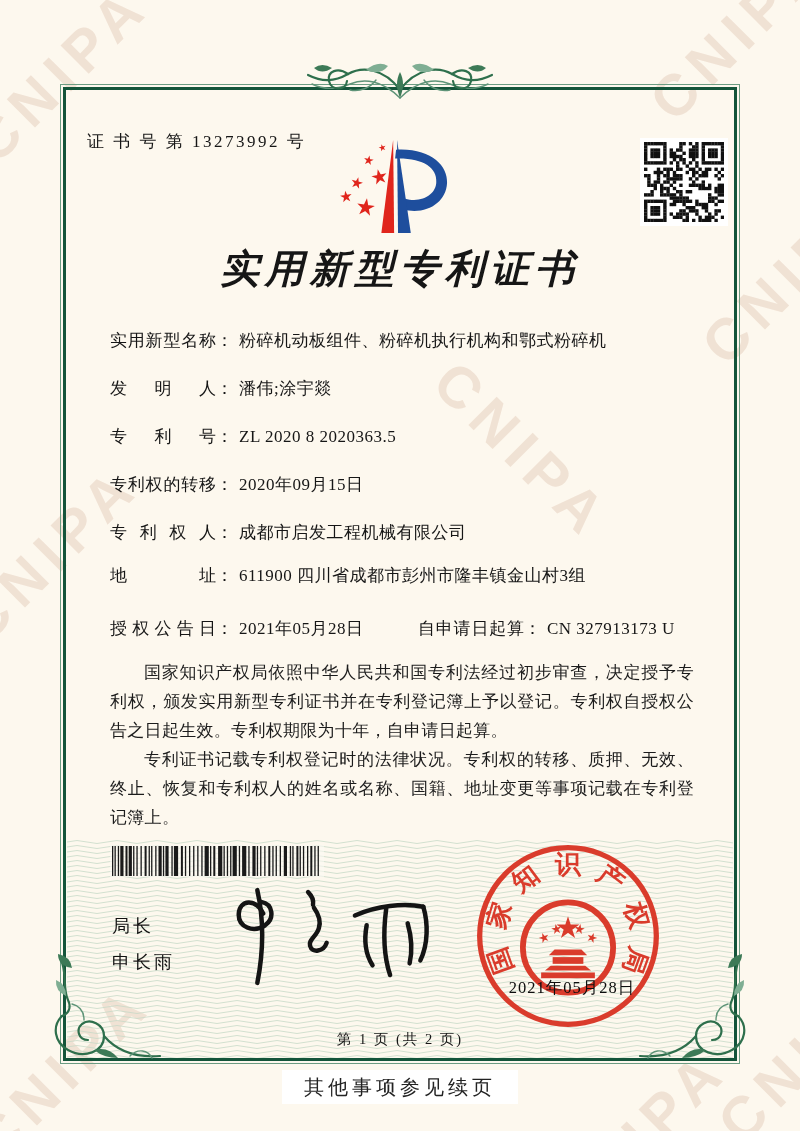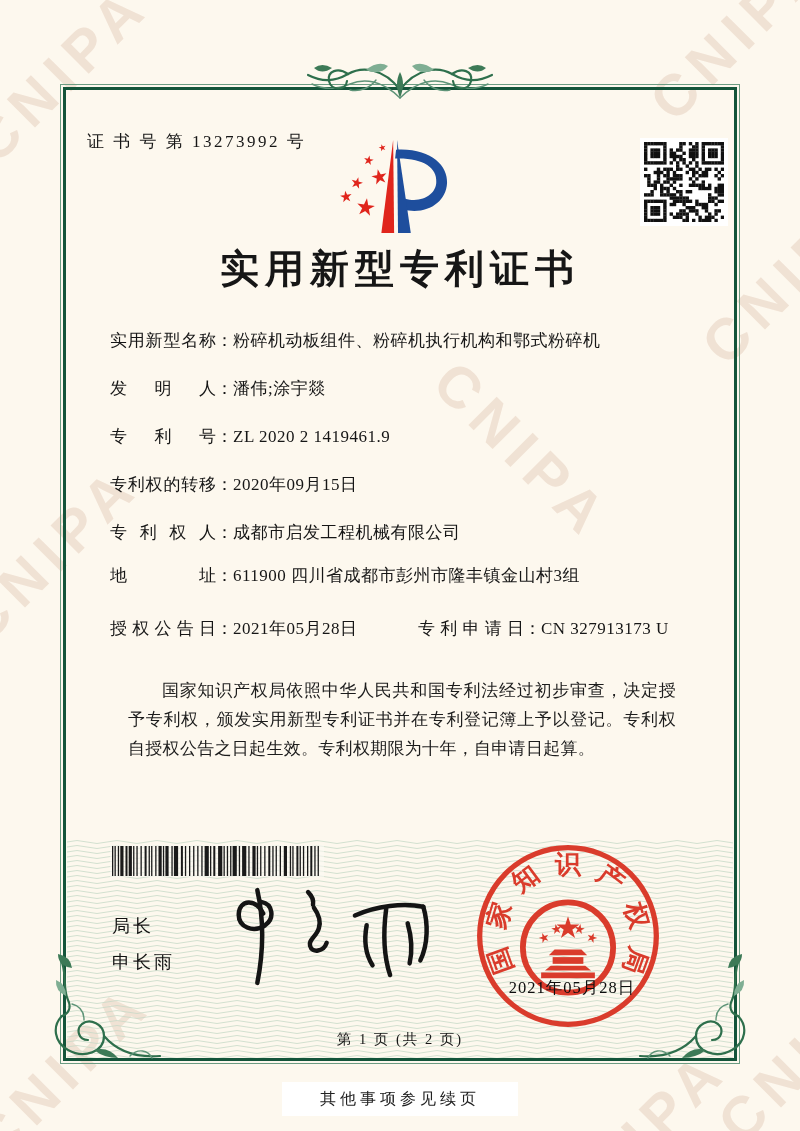--- a/index.html
+++ b/index.html
@@ -34,53 +34,53 @@
   .orn-stroke.thin{stroke-width:1.4;stroke:#5f9478;}
   .orn-fill{fill:#3d7a57;}
   .orn-fill.lt{fill:#7fae93;}
   
   .cert-no{position:absolute;left:87px;top:130px;font-size:17px;letter-spacing:2.5px;z-index:4;}
   .logo{position:absolute;left:336px;top:136px;z-index:4;}
   .qr{position:absolute;left:640px;top:138px;width:88px;height:88px;background:#ffffff;z-index:4;}
   .qr svg{position:absolute;left:4px;top:4px;}
   .title{
     position:absolute;left:60px;top:242px;width:680px;
-    text-align:center;font-size:39px;font-weight:bold;letter-spacing:6px;z-index:4;
+    text-align:center;font-size:39px;font-weight:bold;letter-spacing:6px;z-index:4;font-style:italic;
   }
   
   .field-row{position:absolute;left:110px;font-size:17px;z-index:4;white-space:nowrap;}
   .field-label{display:inline-block;width:106px;text-align:justify;text-align-last:justify;}
   .field-colon{display:inline-block;}
-  .field-value{display:inline-block;letter-spacing:0.5px;}
+  .field-value{display:inline-block;margin-left:6px;letter-spacing:0.5px;}
   .r0{top:329px}.r1{top:377px}.r2{top:425px}.r3{top:473px}
   .r4{top:521px}.r5{top:564px}.r6{top:617px}
   .grant-no{left:418px;top:617px;}
   
   .legal{
     position:absolute;left:110px;top:658px;width:584px;z-index:4;
     font-size:17px;line-height:29px;text-align:justify;letter-spacing:0.3px;color:#1c1c1c;
   }
-  .legal p{margin:18px;text-indent:2em;}
+  .legal p{margin:0;text-indent:2em;}
   
   .barcode{position:absolute;left:110px;top:845px;width:214px;height:32px;z-index:4;background:rgba(252,250,244,0.6);}
   .signer{position:absolute;left:112px;z-index:4;font-family:Liberation Serif, serif;
           font-size:18px;letter-spacing:3px;color:#111;}
   .signer.role{top:914px;}
   .signer.name{top:950px;}
   .signature{position:absolute;left:230px;top:884px;z-index:4;}
   .sig-stroke{fill:none;stroke:#141414;stroke-width:4.6;stroke-linecap:round;stroke-linejoin:round;}
   .seal{position:absolute;left:472px;top:840px;z-index:5;opacity:0.95;}
   .seal-char{font-size:27px;font-weight:bold;fill:#d93222;text-anchor:middle;dominant-baseline:middle;
              font-family:"Liberation Serif", serif;}
   .seal-date{position:absolute;left:494px;top:977px;width:156px;text-align:center;
              font-size:16.5px;letter-spacing:1px;color:#0d0d0d;z-index:6;}
   .page-info{position:absolute;left:60px;top:1030px;width:680px;text-align:center;
              font-size:14.5px;letter-spacing:2px;z-index:4;}
   .continuation{position:absolute;left:282px;top:1070px;width:236px;height:34px;background:#ffffff;
-                text-align:center;line-height:34px;font-size:16px;letter-spacing:4px;z-index:4;color:#222;margin-top:12px;}
+                text-align:center;line-height:34px;font-size:20px;letter-spacing:4px;z-index:4;color:#222;}
 </style>
 </head>
 <body>
 
 <div class="wm" style="left:-42px;top:128px;transform:rotate(-45deg);">CNIPA</div>
 <div class="wm" style="left:636px;top:86px;transform:rotate(-45deg);">CNIPA</div>
 <div class="wm" style="left:688px;top:330px;transform:rotate(-45deg);">CNIPA</div>
 <div class="wm" style="left:-52px;top:608px;transform:rotate(-45deg);">CNIPA</div>
 <div class="wm" style="left:468px;top:348px;transform:rotate(45deg);">CNIPA</div>
 <div class="wm" style="left:-40px;top:1126px;transform:rotate(-45deg);">CNIPA</div>
@@ -515,40 +515,41 @@
 
 <div class="title">实用新型专利证书</div>
 
 <div class="field-row r0">
   <span class="field-label">实用新型名称</span><span class="field-colon">：</span><span class="field-value">粉碎机动板组件、粉碎机执行机构和鄂式粉碎机</span>
 </div>
 <div class="field-row r1">
   <span class="field-label">发明人</span><span class="field-colon">：</span><span class="field-value">潘伟;涂宇燚</span>
 </div>
 <div class="field-row r2">
-  <span class="field-label">专利号</span><span class="field-colon">：</span><span class="field-value">ZL 2020 2 1419461.9</span>
+  <span class="field-label">专利号</span><span class="field-colon">：</span><span class="field-value">ZL 2020 8 2020363.5</span>
 </div>
 <div class="field-row r3">
   <span class="field-label">专利权的转移</span><span class="field-colon">：</span><span class="field-value">2020年09月15日</span>
 </div>
 <div class="field-row r4">
   <span class="field-label">专利权人</span><span class="field-colon">：</span><span class="field-value">成都市启发工程机械有限公司</span>
 </div>
 <div class="field-row r5">
   <span class="field-label">地址</span><span class="field-colon">：</span><span class="field-value">611900 四川省成都市彭州市隆丰镇金山村3组</span>
 </div>
 <div class="field-row r6">
   <span class="field-label">授权公告日</span><span class="field-colon">：</span><span class="field-value">2021年05月28日</span>
 </div>
 <div class="field-row grant-no">
-  <span class="field-label">专利申请日</span><span class="field-colon">：</span><span class="field-value">CN 327913173 U</span>
+  <span class="field-label">自申请日起算</span><span class="field-colon">：</span><span class="field-value">CN 327913173 U</span>
 </div>
 
 <div class="legal">
   <p>国家知识产权局依照中华人民共和国专利法经过初步审查，决定授予专利权，颁发实用新型专利证书并在专利登记簿上予以登记。专利权自授权公告之日起生效。专利权期限为十年，自申请日起算。</p>
+  <p>专利证书记载专利权登记时的法律状况。专利权的转移、质押、无效、终止、恢复和专利权人的姓名或名称、国籍、地址变更等事项记载在专利登记簿上。</p>
 </div>
 
 <svg class="barcode" id="barcode" width="214" height="32">
     <rect x="2" y="1" width="1.3" height="30" fill="#1a1a1a"></rect>
     <rect x="4.5" y="1" width="1.3" height="30" fill="#1a1a1a"></rect>
     <rect x="7.8" y="1" width="1.3" height="30" fill="#1a1a1a"></rect>
     <rect x="10.3" y="1" width="3.2" height="30" fill="#1a1a1a"></rect>
     <rect x="15.5" y="1" width="2" height="30" fill="#1a1a1a"></rect>
     <rect x="18.7" y="1" width="3.2" height="30" fill="#1a1a1a"></rect>
     <rect x="23.1" y="1" width="1.3" height="30" fill="#1a1a1a"></rect>

